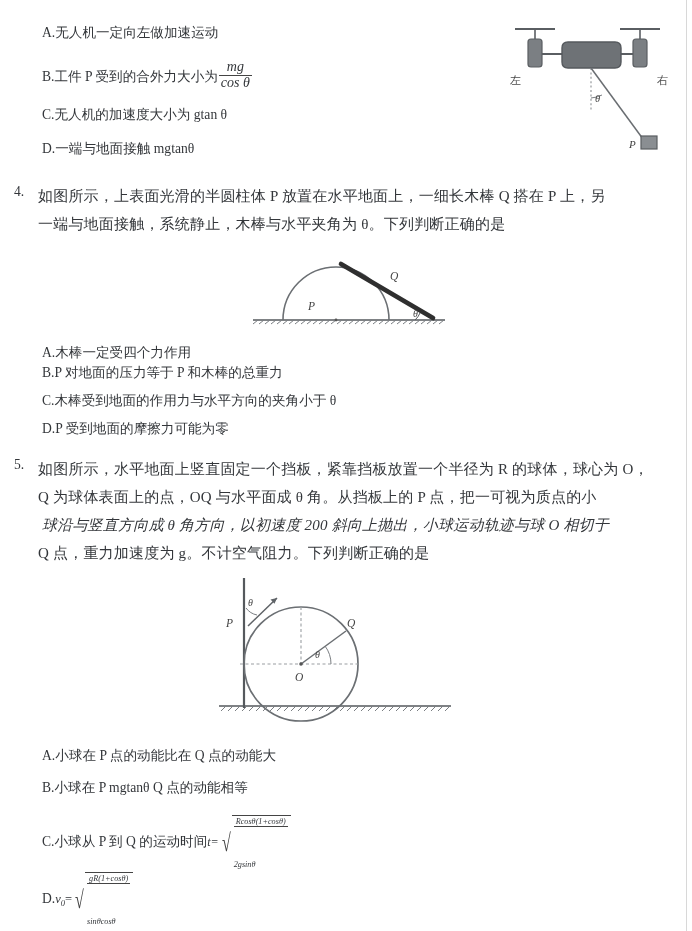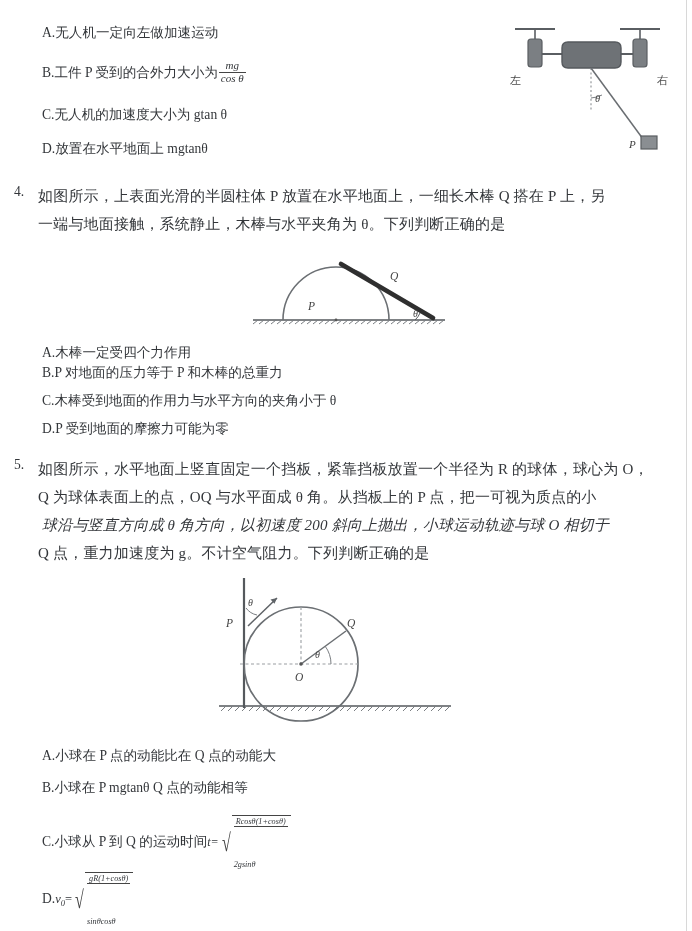--- a/index.html
+++ b/index.html
@@ -33,21 +33,21 @@
   }
   .qnum{
     position:absolute;
     font-size:13.6px;
     color:#33363a;
   }
   .frac{
     display:inline-block;
     vertical-align:-0.42em;
     text-align:center;
-    font-size:11px;
+    font-size:14px;
     line-height:1.05;
     margin:0 1px;
   }
   .frac .num{display:block;border-bottom:1px solid #444;padding:0 2px;}
   .frac .den{display:block;padding:0 2px;}
   .sqrt{
     display:inline-block;
     vertical-align:middle;
     position:relative;
     margin-left:2px;
@@ -83,21 +83,21 @@
 
   <div class="page-edge"></div>
 
   <div class="opt" style="left:42px;top:22px;">A.无人机一定向左做加速运动</div>
 
   <div class="opt" style="left:42px;top:60px;">
     <span>B.工件 P 受到的合外力大小为</span><span class="frac"><span class="num italic">mg</span><span class="den italic">cos θ</span></span>
   </div>
 
   <div class="opt" style="left:42px;top:104px;">C.无人机的加速度大小为 gtan θ</div>
-  <div class="opt" style="left:42px;top:138px;">D.放置在水平地面上 mgtanθ</div>
+  <div class="opt" style="left:42px;top:138px;">D.一端与地面接触 mgtanθ</div>
 
   <div class="fig" style="left:505px;top:14px;">
     <svg width="175" height="150" viewBox="0 0 175 150">
 
       <line x1="10" y1="15" x2="50" y2="15" stroke="#5a5e62" stroke-width="2.2"></line>
       <line x1="30" y1="15" x2="30" y2="25" stroke="#5a5e62" stroke-width="1.6"></line>
       <rect x="23" y="25" width="14" height="28" rx="3" fill="#7b7f83" stroke="#5a5e62" stroke-width="1.2"></rect>
 
       <line x1="115" y1="15" x2="155" y2="15" stroke="#5a5e62" stroke-width="2.2"></line>
       <line x1="135" y1="15" x2="135" y2="25" stroke="#5a5e62" stroke-width="1.6"></line>

